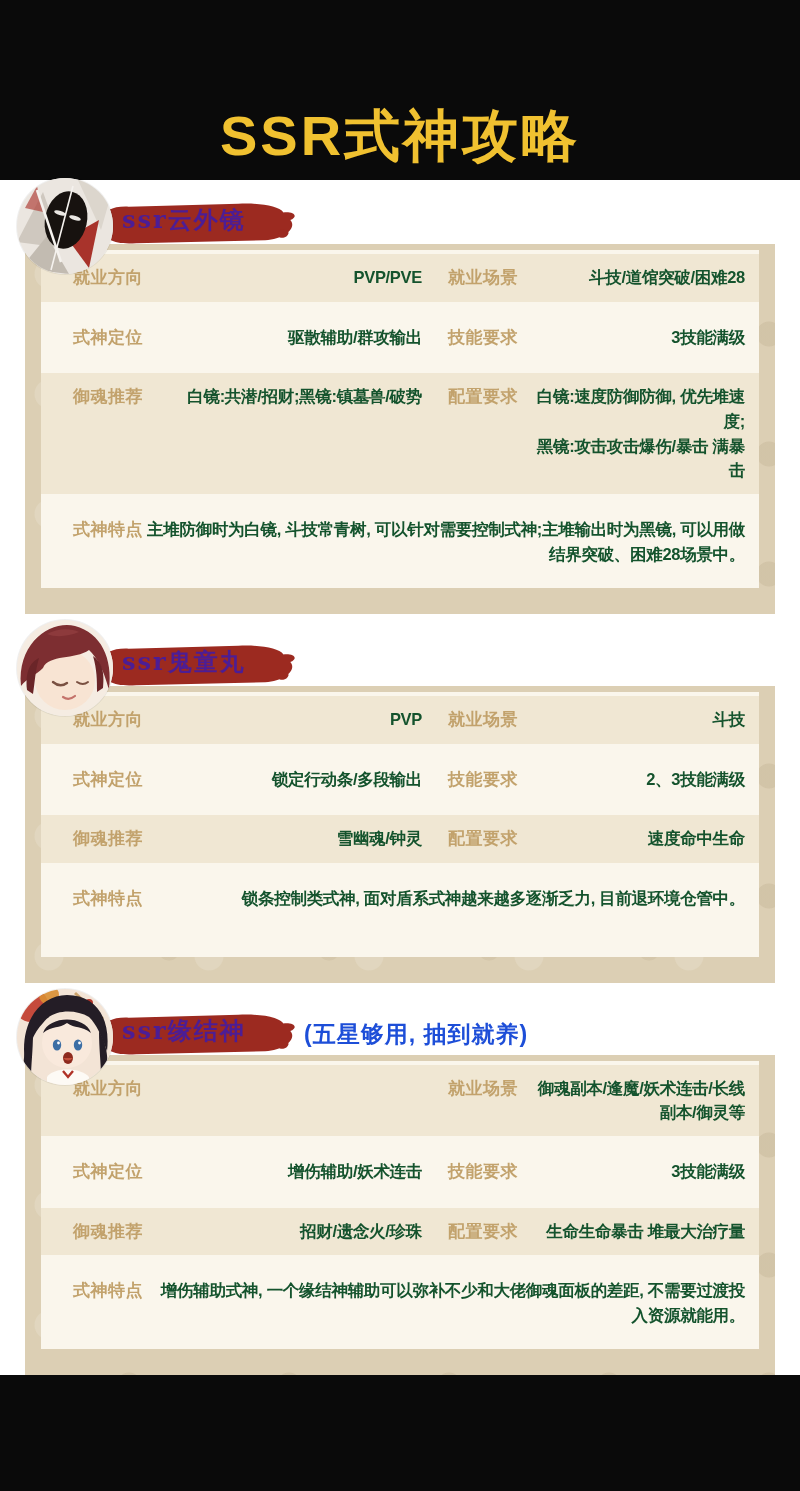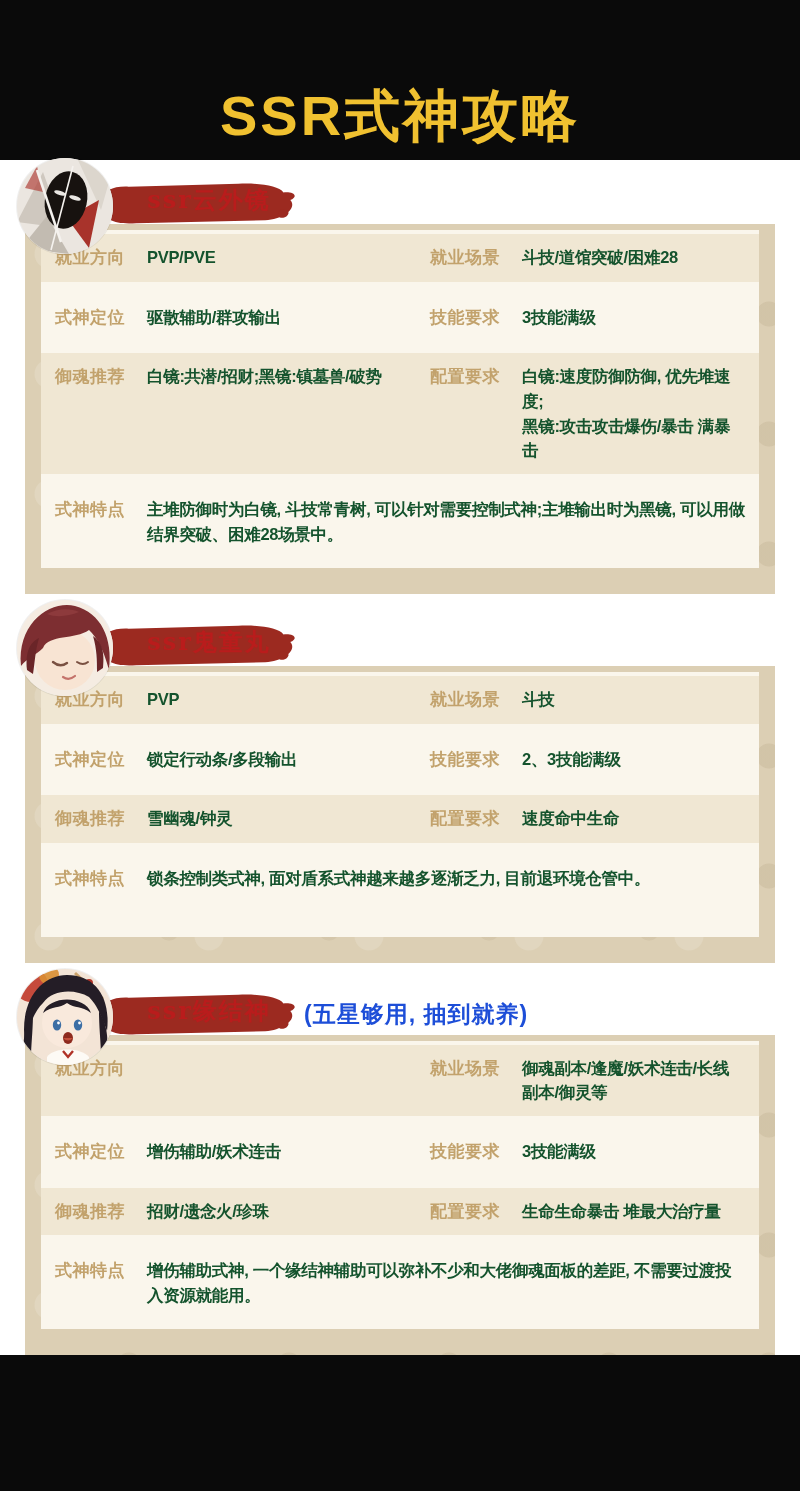--- a/index.html
+++ b/index.html
@@ -5,21 +5,21 @@
   * { margin:0; padding:0; box-sizing:border-box; }
   html,body { width:800px; }
   body {
     width:800px; height:1491px; overflow:hidden;
     background:#ffffff;
     font-family:"Liberation Sans", sans-serif;
     display:flex; flex-direction:column;
   }
   
   .top-band {
-    height:160px; background:#0a0a0a;
+    height:180px; background:#0a0a0a;
     display:flex; align-items:flex-end; justify-content:center;
     flex:0 0 auto;
   }
   .page-title {
     color:#f0c130; font-size:56px; font-weight:900;
     letter-spacing:3px; padding-bottom:16px; line-height:1;
   }
   .bottom-band { background:#0a0a0a; flex:1 1 auto; min-height:120px; }
 
   
@@ -32,25 +32,24 @@
     box-shadow:0 0 0 1px rgba(0,0,0,0.06);
     background:#eee;
   }
   .avatar svg { display:block; width:100%; height:100%; }
   .banner {
     position:absolute; left:94px; top:18px; width:202px; height:50px; z-index:2;
   }
   .banner .brush { position:absolute; left:0; top:0; width:100%; height:100%; }
   .banner-label {
     position:relative; z-index:2; display:block;
-    color:#b91c1c; font-size:24px; font-weight:bold;
+    color:#4c1d95; font-size:24px; font-weight:bold;
     font-family:"DejaVu Serif", serif;
     padding:10px 0 0 28px; letter-spacing:2px; line-height:1;
     white-space:nowrap;
-    text-align:center;
   }
   .head-note {
     position:absolute; left:304px; top:28px; z-index:2;
     color:#1d4ed8; font-size:23px; font-weight:bold; letter-spacing:1px;
     white-space:nowrap;
   }
 
   
   .mat {
     margin:0 25px; position:relative; z-index:1;
@@ -59,21 +58,21 @@
       radial-gradient(circle at 15% 25%, rgba(255,255,255,0.14) 0 14px, rgba(255,255,255,0) 15px),
       radial-gradient(circle at 65% 75%, rgba(166,146,110,0.18) 0 12px, rgba(166,146,110,0) 13px),
       radial-gradient(circle at 90% 20%, rgba(166,146,110,0.14) 0 10px, rgba(166,146,110,0) 11px);
     background-size:160px 120px;
     padding:6px 16px 26px 16px;
   }
   .tbl { background:#faf6ec; padding:4px 0; }
   .row { display:flex; align-items:flex-start; padding:11px 14px; }
   .row.dark { background:#f0e7d3; }
   .row + .row { margin-top:12px; }
-  .cell { display:flex; align-items:flex-start; }
+  .cell { display:flex; align-items:flex-start;text-align:right; }
   .cell-left  { flex:0 0 375px; padding-right:8px; }
   .cell-right { flex:1 1 auto; }
   .lbl {
     flex:0 0 88px; color:#c2a26c; font-weight:bold; font-size:17px;
     line-height:1.5; letter-spacing:0.5px;
   }
   .val {
     flex:1 1 auto; color:#14532d; font-weight:bold; font-size:16.5px;
     line-height:1.5; letter-spacing:-0.3px; white-space:pre-line;
     padding-left:4px;

